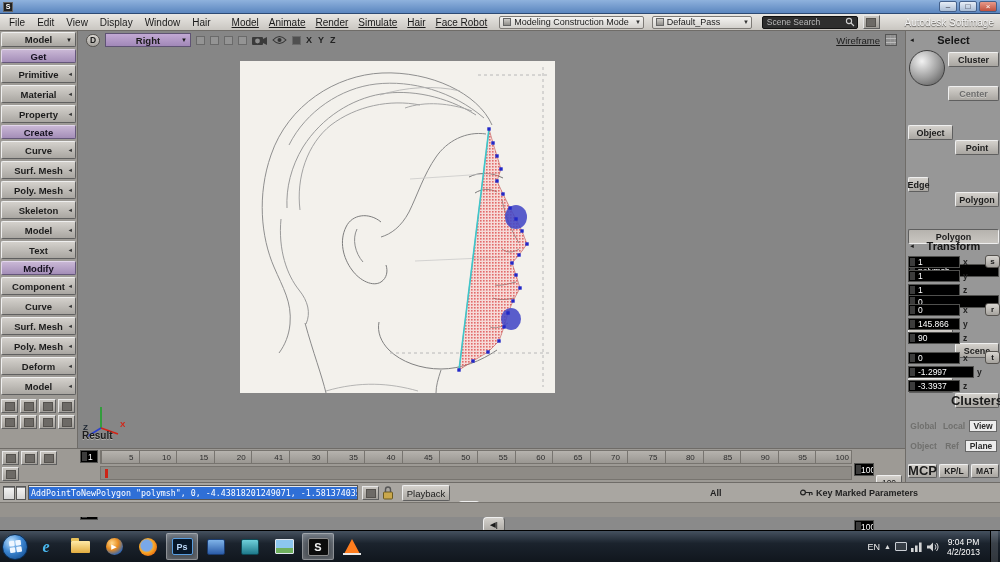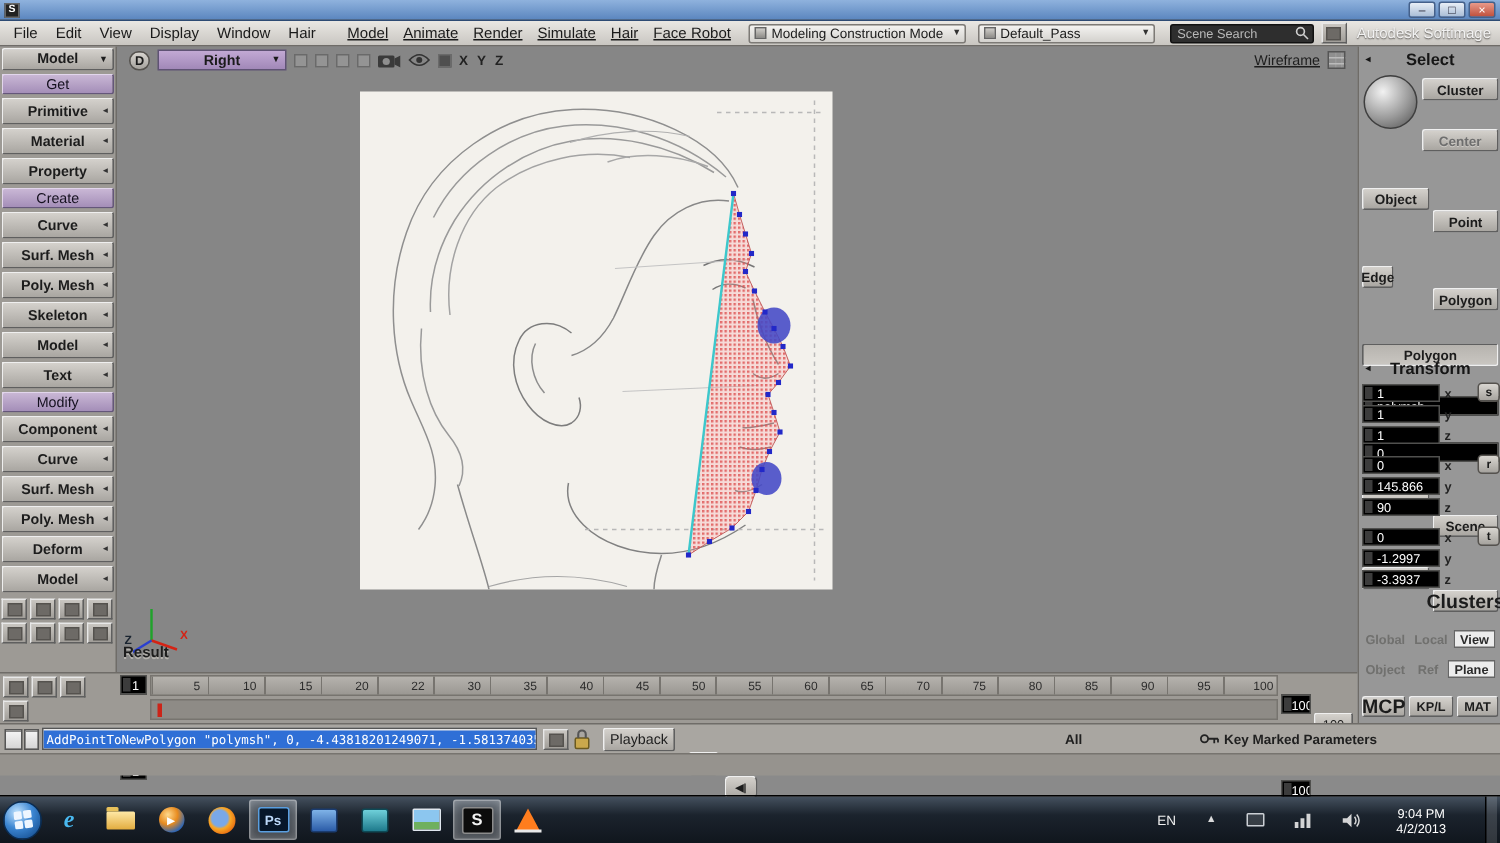--- a/index.html
+++ b/index.html
@@ -36,21 +36,21 @@
   .searchbox input::placeholder{color:#b9b9b9}
   .brand{margin-left:auto;font-size:10px;color:#f2f2f2;text-shadow:0 1px 1px #55524e;white-space:nowrap;padding-right:2px}
 
   
   .btn{position:relative;background:linear-gradient(#d4d1cc,#a9a6a1);border:1px solid;
     border-color:#efefef #5f5f5f #5f5f5f #efefef;border-radius:2px;display:flex;align-items:center;
     justify-content:center;font-weight:bold;font-size:9.5px;color:#1c1c1c;cursor:default}
   .btn.arrow::after{content:"◄";position:absolute;right:2px;font-size:5.5px;color:#333}
   .btn.pressed{border-color:#5f5f5f #efefef #efefef #5f5f5f;background:linear-gradient(#b6b3ae,#c9c6c1)}
   .purplehdr{background:linear-gradient(#c9b7d5,#a48eb8);border:1px solid;border-color:#e2d6ec #64567a #64567a #e2d6ec;
-    display:flex;align-items:center;justify-content:center;font-weight:normal;font-size:9.5px;color:#14101e;border-radius:2px}
+    display:flex;align-items:center;justify-content:center;font-weight:bold;font-size:9.5px;color:#14101e;border-radius:2px}
   .bfield{position:relative;background:#000;color:#fff;font-size:8.5px;display:flex;align-items:center;
     padding-left:9px;border:1px solid #50504e;overflow:hidden;white-space:nowrap}
   .bfield::before{content:"";position:absolute;left:1px;top:1px;bottom:1px;width:5px;background:#3c3c3c}
 
   
   .leftpanel{left:0;top:31px;width:78px;height:417px;background:#9d9a95;display:flex;flex-direction:column;
     gap:2px;padding:1px 1px;border-right:1px solid #6f6c68}
   .lp-title{height:15px}
   .lp-title::after{content:"▼";position:absolute;right:3px;font-size:6px}
   .lp-hdr{height:14px}
@@ -141,21 +141,21 @@
     font-size:9px;font-weight:bold;display:flex;align-items:center;justify-content:center}
   .appblue{width:18px;height:16px;border-radius:2px;background:linear-gradient(#7fb3e8,#2b5ca8);border:1px solid #1b3c70}
   .appteal{width:18px;height:16px;border-radius:2px;background:linear-gradient(#6fd0da,#1e7a8c);border:1px solid #0e4a56}
   .imgv{width:19px;height:15px;border-radius:1px;border:1px solid #dfe6ee;
     background:linear-gradient(180deg,#8cc6ef 0 60%,#6fb05e 60% 100%)}
   .soft{width:21px;height:18px;background:#0c0c0c;border:1px solid #8c8c8c;border-radius:2px;color:#f2f2f2;
     font-size:11px;font-weight:bold;display:flex;align-items:center;justify-content:center}
   .vlc{position:relative;width:0;height:0;border-left:8px solid transparent;border-right:8px solid transparent;
     border-bottom:15px solid #ff7d1e}
   .vlc::after{content:"";position:absolute;left:-9px;top:14px;width:18px;height:2px;background:#e9e9e9}
-  .tray{margin-left:auto;display:flex;align-items:center;gap:20px;color:#f0f0f0}
+  .tray{margin-left:auto;display:flex;align-items:center;gap:4px;color:#f0f0f0}
   .trayicon{opacity:.9}
   .kbdic{width:12px;height:9px;border:1px solid #dfe3e8;border-radius:1px;background:rgba(255,255,255,.15)}
   .clock{text-align:center;font-size:8.5px;line-height:10px;color:#fff;padding:0 4px}
   .sliver{width:8px;height:32px;background:rgba(255,255,255,.14);border-left:1px solid #000;margin-left:2px}
 </style>
 </head>
 <body>
 
 <div id="app">
 
@@ -179,21 +179,21 @@
     <span class="tb-link">Model</span>
     <span class="tb-link">Animate</span>
     <span class="tb-link">Render</span>
     <span class="tb-link">Simulate</span>
     <span class="tb-link">Hair</span>
     <span class="tb-link">Face Robot</span>
     <span class="combo">
       <span class="cicon"></span>
       <span>Modeling Construction Mode</span>
     </span>
-    <span class="combo" style="width:118px">
+    <span class="combo" style="width:100px">
       <span class="cicon"></span>
       <span>Default_Pass</span>
     </span>
     <span class="searchbox">
       <input type="text" placeholder="Scene Search" style="">
       <svg width="10" height="10" viewBox="0 0 10 10" style="position:absolute;right:2px">
         <circle cx="4" cy="4" r="2.6" fill="none" stroke="#cfcfcf" stroke-width="1.1"></circle>
         <line x1="6" y1="6" x2="9" y2="9" stroke="#cfcfcf" stroke-width="1.1"></line>
       </svg>
     </span>
@@ -386,21 +386,21 @@
     <div class="trow" style="top:300px">
       <div class="bfield" style="width:52px;height:12px">90</div>
       <span class="axl">z</span>
     </div>
     <div class="trow" style="top:320px">
       <div class="bfield" style="width:52px;height:12px">0</div>
       <span class="axl">x</span>
       <span class="srtbtn">t</span>
     </div>
     <div class="trow" style="top:334px">
-      <div class="bfield" style="width:52px;height:12px">-1.2997</div>
+      <div class="bfield" style="width:66px;height:12px">-1.2997</div>
       <span class="axl">y</span>
     </div>
     <div class="trow" style="top:348px">
       <div class="bfield" style="width:52px;height:12px">-3.3937</div>
       <span class="axl">z</span>
     </div>
 
     <div class="trow" style="top:388px;gap:1px">
       <span class="modelbl off" style="width:31px;height:12px">Global</span>
       <span class="modelbl off" style="width:28px;height:12px">Local</span>
@@ -424,21 +424,21 @@
       <span class="mini"></span>
       <span class="mini"></span>
       <span class="mini"></span>
     </div>
     <div class="bfield abs" style="left:80px;top:1px;width:18px;height:13px;padding-left:7px">1</div>
     <div class="ruler">
       <span>5</span>
         <span>10</span>
       <span>15</span>
         <span>20</span>
-      <span>22</span>
+      <span>41</span>
         <span>30</span>
       <span>35</span>
         <span>40</span>
       <span>45</span>
         <span>50</span>
       <span>55</span>
         <span>60</span>
       <span>65</span>
         <span>70</span>
       <span>75</span>

